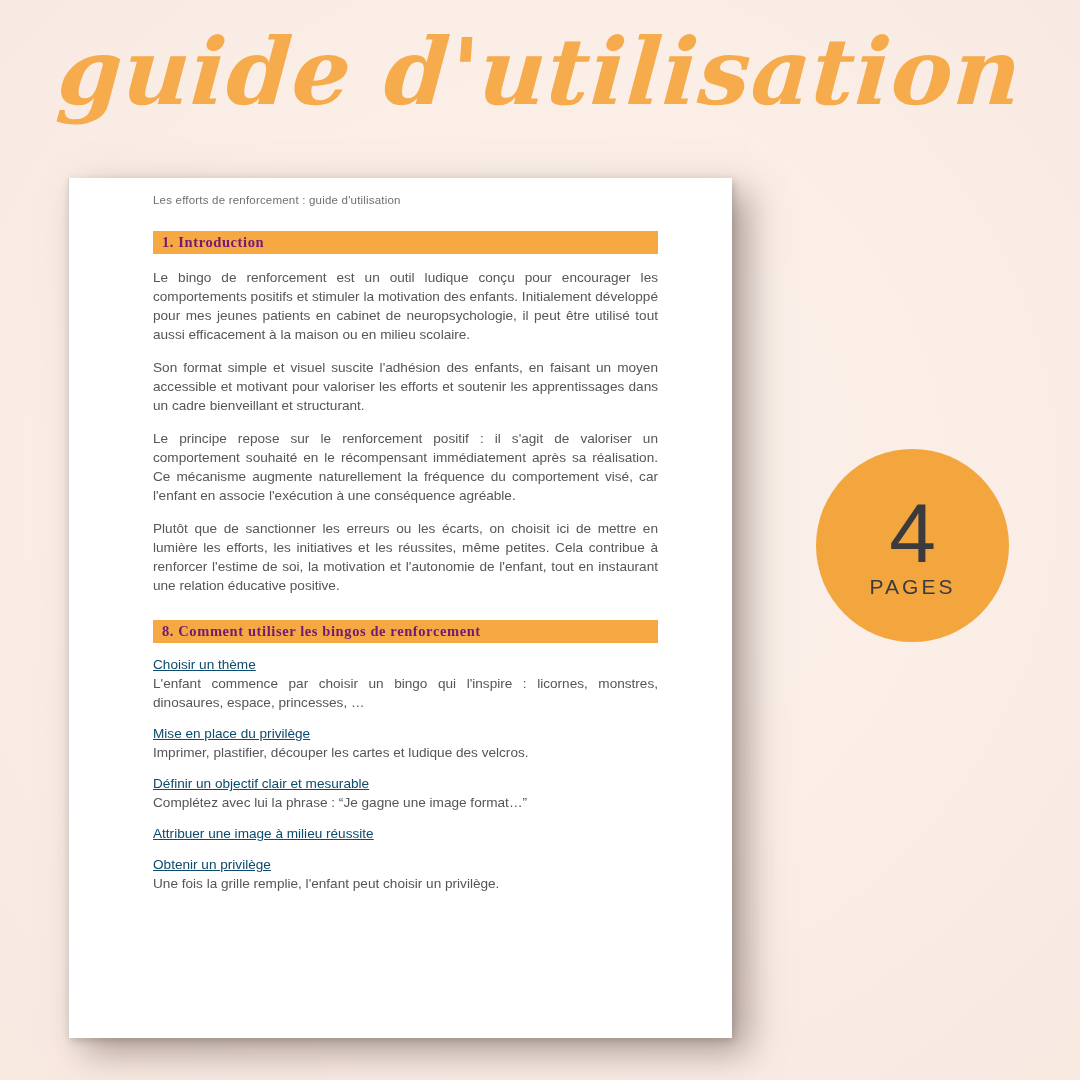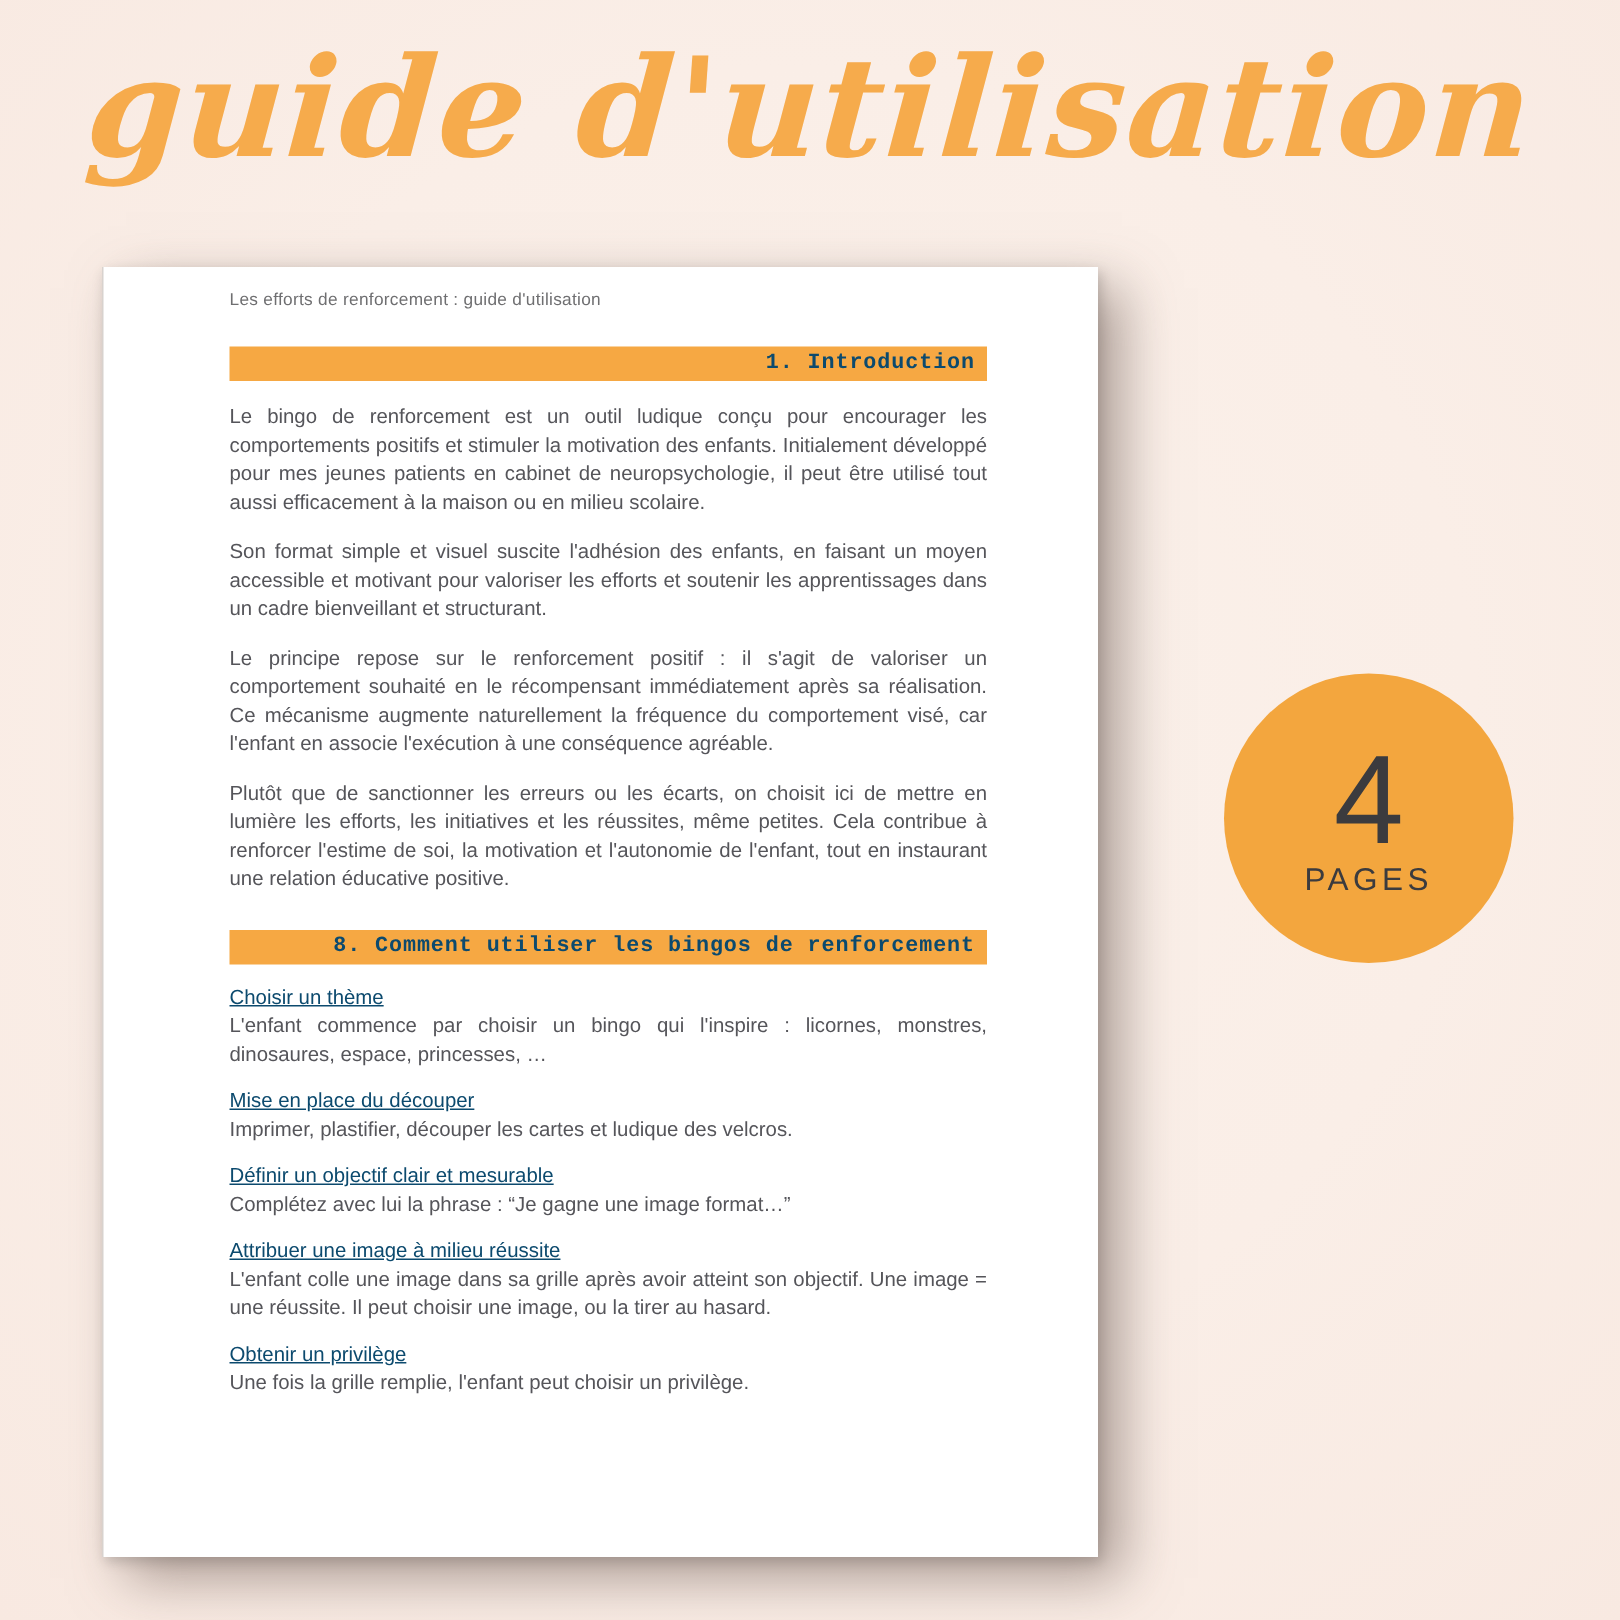--- a/index.html
+++ b/index.html
@@ -49,28 +49,27 @@
     padding: 16px 74px 0 84px;
   }
   .doc-header {
     font-size: 11.5px;
     color: #6f6f71;
     letter-spacing: 0.2px;
   }
   .section-banner {
     margin-top: 25px;
     background: #f6a843;
-    color: #0c4a6e;
-    font-family: Liberation Mono, monospace;
+    color: #701a75;
+    font-family: Liberation Serif, serif;
     font-weight: 700;
     font-size: 14.5px;
     letter-spacing: 0.6px;
     padding: 3px 8px 4px 9px;
     line-height: 16px;
-    text-align: right;
   }
   .para {
     margin-top: 14px;
     font-size: 13.6px;
     line-height: 19px;
     color: #55555a;
     text-align: justify;
     text-justify: inter-word;
   }
   .para:last-of-type { margin-bottom: 0; }
@@ -137,32 +136,31 @@
       <p class="para">Plutôt que de sanctionner les erreurs ou les écarts, on choisit ici de mettre en lumière les efforts, les initiatives et les réussites, même petites. Cela contribue à renforcer l'estime de soi, la motivation et l'autonomie de l'enfant, tout en instaurant une relation éducative positive.</p>
 
       <div class="section-banner">8. Comment utiliser les bingos de renforcement</div>
 
       <div class="subsection">
         <div class="subsection-title">Choisir un thème</div>
         <div class="subsection-text">L'enfant commence par choisir un bingo qui l'inspire : licornes, monstres, dinosaures, espace, princesses, …</div>
       </div>
 
       <div class="subsection">
-        <div class="subsection-title">Mise en place du découper</div>
+        <div class="subsection-title">Mise en place du privilège</div>
         <div class="subsection-text">Imprimer, plastifier, découper les cartes et ludique des velcros.</div>
       </div>
 
       <div class="subsection">
         <div class="subsection-title">Définir un objectif clair et mesurable</div>
         <div class="subsection-text">Complétez avec lui la phrase : “Je gagne une image format…”</div>
       </div>
 
       <div class="subsection">
         <div class="subsection-title">Attribuer une image à milieu réussite</div>
-        <div class="subsection-text">L'enfant colle une image dans sa grille après avoir atteint son objectif. Une image = une réussite. Il peut choisir une image, ou la tirer au hasard.</div>
       </div>
 
       <div class="subsection">
         <div class="subsection-title">Obtenir un privilège</div>
         <div class="subsection-text">Une fois la grille remplie, l'enfant peut choisir un privilège.</div>
       </div>
 
     </div>
   </div>
 

